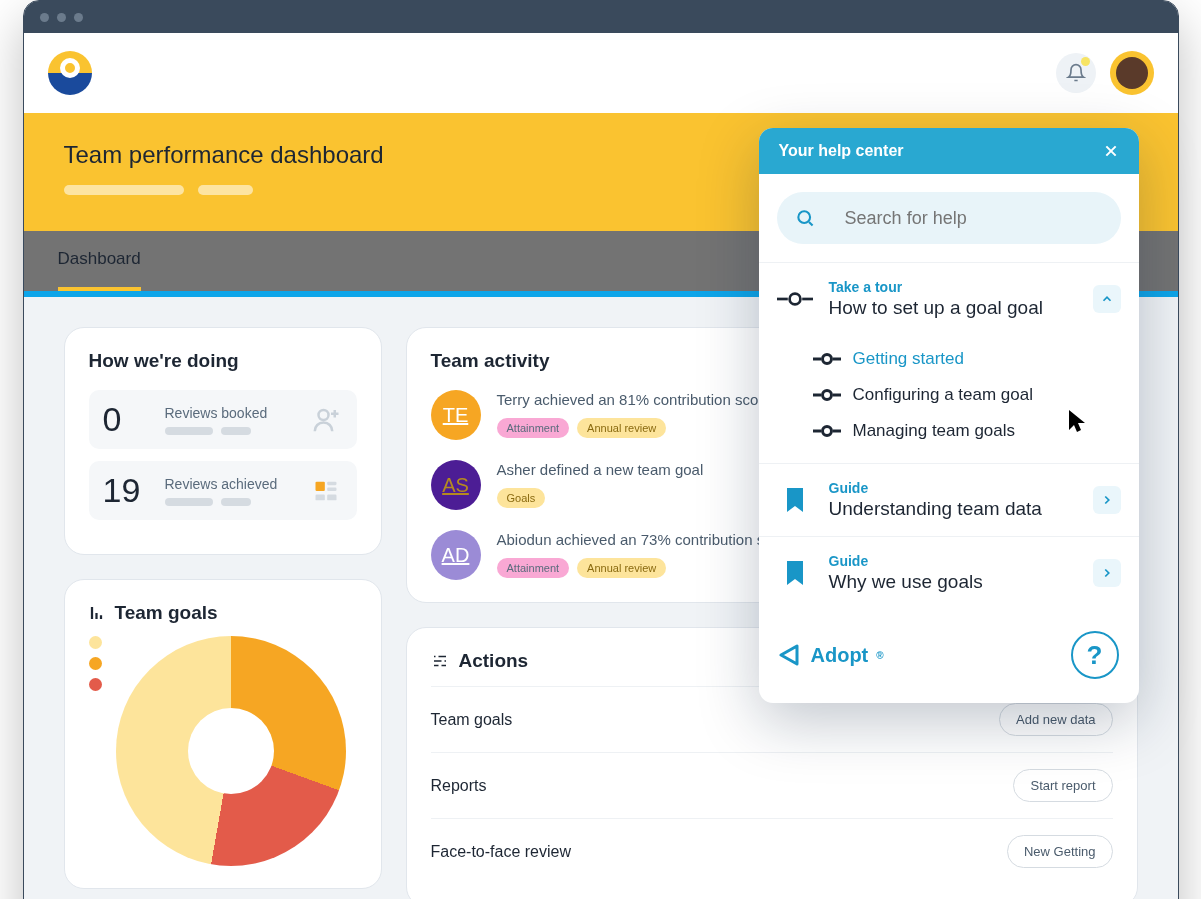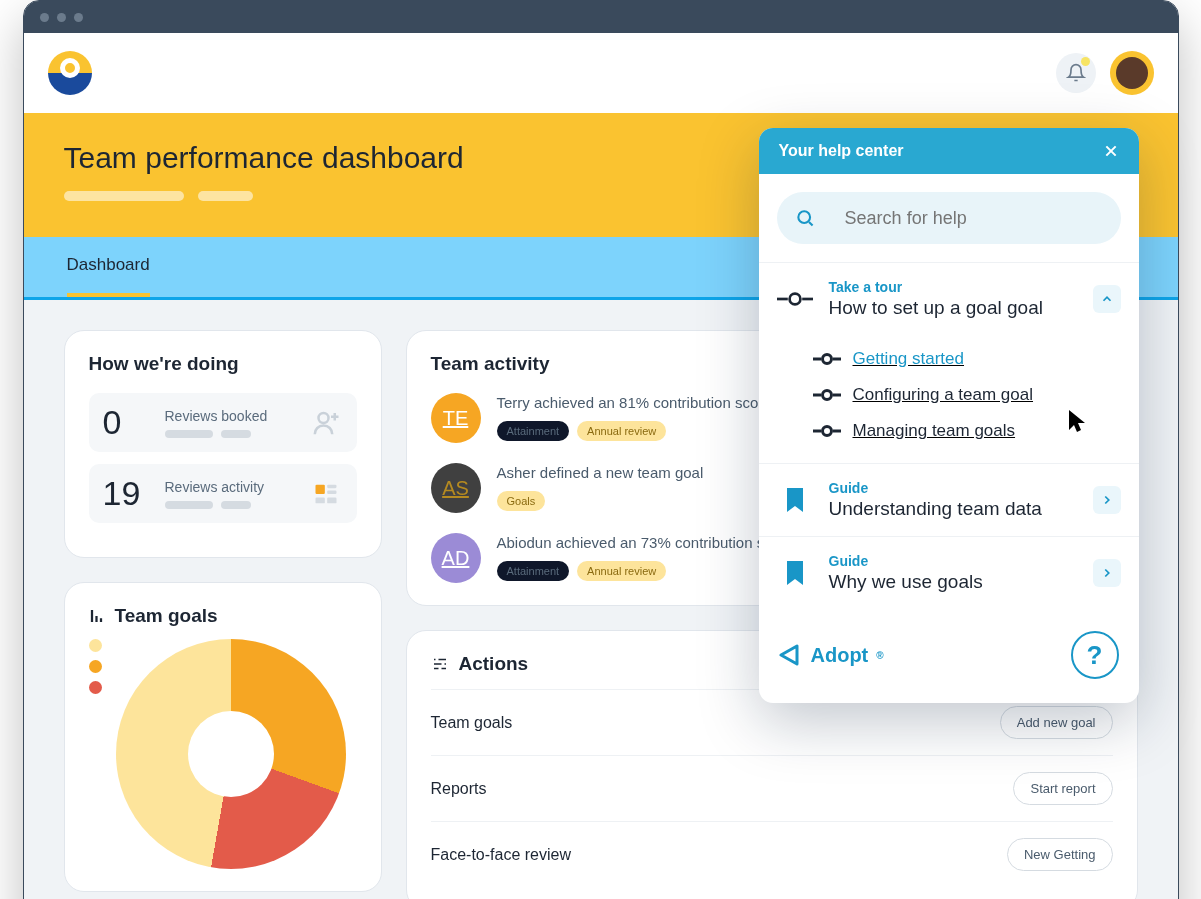--- a/index.html
+++ b/index.html
@@ -41,26 +41,26 @@
 .topbar-right { display: flex; align-items: center; gap: 14px; }
 .bell-wrap { width: 40px; height: 40px; border-radius: 50%; background: #eef2f6; display:flex; align-items:center; justify-content:center; position:relative;}
 .bell-dot { position:absolute; top:4px; right:6px; width:9px; height:9px; background:#f7e463; border-radius:50%;}
 .avatar { width: 44px; height: 44px; border-radius:50%; background:#fac330; display:flex; align-items:center; justify-content:center; overflow:hidden;}
 .avatar-inner{ width:32px; height:32px; border-radius:50%; background:#5a3a2a;}
 
 .hero {
   background: #fac330;
   padding: 28px 40px 36px;
 }
-.hero h1 { font-size: 30px; color:#1d2633; font-weight:500; margin-bottom:16px;}
+.hero h1 { font-size: 24px; color:#1d2633; font-weight:500; margin-bottom:16px;}
 .placeholder-bars { display:flex; gap:14px;}
 .ph { height:10px; border-radius:5px; background: rgba(255,255,255,0.55);}
 .ph1{ width:120px;} .ph2{width:55px;}
 
-.tabrow { background:#7dd3fc; padding: 0 43px; border-bottom:3px solid #0ea5e9; display:flex;}
+.tabrow { background:#737373; padding: 0 34px; border-bottom:6px solid #0ea5e9; display:flex;}
 .tab { padding:18px 0; font-size:17px; color:#1d2633; border-bottom:4px solid #fac330;}
 
 .content { background:#f0f3f6; padding:30px 40px 40px; display:flex; gap:24px;}
 .col-left { width:318px; display:flex; flex-direction:column; gap:24px;}
 .col-right { flex:1; display:flex; flex-direction:column; gap:24px;}
 
 .card { background:#fff; border:1px solid #e1e6ec; border-radius:20px; padding:22px 24px;}
 .card h3 { font-size:19px; color:#1d2633; font-weight:600; margin-bottom:18px;}
 
 .stat-row {
@@ -87,21 +87,21 @@
   position:relative;
 }
 .donut::after{ content:""; position:absolute; inset:72px; background:#fff; border-radius:50%;}
 
 .activity-item{ display:flex; align-items:flex-start; gap:16px; margin-bottom:20px;}
 .av-circle{ width:50px;height:50px;border-radius:50%; display:flex; align-items:center; justify-content:center; color:#fff; font-weight:500; font-size:20px; flex-shrink:0;text-decoration:underline;}
 .activity-text{ flex:1;}
 .activity-desc{ font-size:15px; color:#4a5b6c; line-height:1.35; margin-bottom:8px;}
 .pills{ display:flex; gap:8px;}
 .pill{ font-size:11px; padding:4px 10px; border-radius:12px;}
-.pill-grey{ background:#0f172a; color:#5a6b7c;}
+.pill-grey{ background:#f9a8d4; color:#5a6b7c;}
 .pill-yellow{ background:#fde49b; color:#8a6a10;}
 .activity-date{ font-size:15px; color:#4a5b6c; white-space:nowrap;}
 
 .actions-head{ display:flex; align-items:center; gap:10px; margin-bottom:14px;}
 .action-row{ display:flex; align-items:center; justify-content:space-between; padding:16px 0; border-top:1px solid #eef1f4;}
 .action-name{ font-size:16px; color:#1d2633;}
 .action-btns{display:flex; gap:10px;}
 .btn-outline{ font-size:13px; color:#4a5b6c; padding:8px 16px; border:1px solid #d5dbe1; border-radius:20px; background:#fff;}
 
 
@@ -115,21 +115,21 @@
 .hc-head span{ font-size:16px; font-weight:600;}
 .hc-search{ padding:18px 18px;}
 .hc-search-box{ background:#e8f4f9; border-radius:28px; padding:14px 18px; display:flex; align-items:center; gap:30px;}
 .hc-search-box input{ border:none; outline:none; background:transparent; font-size:18px; color:#445; width:100%;}
 .hc-item{ display:flex; align-items:center; gap:16px; padding:16px 18px; border-top:1px solid #eef1f4;}
 .hc-item-icon{ width:36px; display:flex; justify-content:center;}
 .hc-item-body{flex:1;}
 .hc-eyebrow{ font-size:14px; color:#1996c7; font-weight:700; margin-bottom:2px;}
 .hc-title{ font-size:19px; color:#1d2633;}
 .hc-chev{ width:28px; height:28px; background:#eaf6fb; border-radius:6px; display:flex; align-items:center; justify-content:center; color:#1996c7;}
-.hc-sub{ padding:6px 18px 14px 54px;text-decoration:underline;}
+.hc-sub{ padding:6px 18px 14px 54px;}
 .hc-sub-row{ display:flex; align-items:center; gap:12px; padding:8px 0; font-size:17px; color:#1d2633;}
 .hc-sub-row.active{ color:#1996c7; font-weight:500;}
 .hc-foot{ display:flex; align-items:center; justify-content:space-between; padding:22px 20px 24px;}
 .adopt-logo{ display:flex; align-items:center; gap:8px; color:#1996c7; font-weight:700; font-size:20px;}
 .help-circ{ width:48px; height:48px; border:2px solid #1996c7; border-radius:50%; display:flex; align-items:center; justify-content:center; color:#1996c7; font-size:26px; font-weight:700;}
 
 .stage{ position:relative; width:1156px; margin:0 auto;}
 
 .cursor{ position:absolute; top:408px; right:90px; pointer-events:none;}
 svg{display:block;}
@@ -196,21 +196,21 @@
                   <circle cx="10" cy="8" r="4"></circle>
                   <path d="M3 21c0-4 3-7 7-7s7 3 7 7"></path>
                   <path d="M19 4v6M16 7h6"></path>
                 </svg>
           </div>
         </div>
 
         <div class="stat-row">
           <div class="stat-num">19</div>
           <div class="stat-body">
-            <div class="stat-label">Reviews activity</div>
+            <div class="stat-label">Reviews achieved</div>
             <div class="stat-bars">
                   <div class="sbar sb1"></div>
                   <div class="sbar sb2"></div>
                 </div>
           </div>
           <div class="stat-icon">
             <svg width="28" height="28" viewBox="0 0 24 24" fill="none">
                   <rect x="3" y="4" width="8" height="8" rx="1" fill="#f6a623"></rect>
                   <rect x="13" y="4" width="8" height="3" rx="1" fill="#d5dbe1"></rect>
                   <rect x="13" y="9" width="8" height="3" rx="1" fill="#d5dbe1"></rect>
@@ -249,21 +249,21 @@
             <div class="activity-desc">Terry achieved an 81% contribution score</div>
             <div class="pills">
               <span class="pill pill-grey">Attainment</span>
               <span class="pill pill-yellow">Annual review</span>
             </div>
           </div>
           <div class="activity-date">15 March</div>
         </div>
 
         <div class="activity-item">
-          <div class="av-circle" style="background:#404040;color:#b58a20">AS</div>
+          <div class="av-circle" style="background:#4c1d95;color:#b58a20">AS</div>
           <div class="activity-text">
             <div class="activity-desc">Asher defined a new team goal</div>
             <div class="pills">
               <span class="pill pill-yellow">Goals</span>
             </div>
           </div>
           <div class="activity-date">12 March</div>
         </div>
 
         <div class="activity-item" style="margin-bottom:0">
@@ -283,21 +283,21 @@
         <div class="actions-head">
           <svg width="18" height="18" viewBox="0 0 24 24" stroke="#1d2633" stroke-width="2">
                 <path d="M4 6h2M10 6h10M4 12h10M18 12h2M4 18h6M14 18h6"></path>
               </svg>
           <h3 style="margin:0">Actions</h3>
         </div>
 
         <div class="action-row">
           <div class="action-name">Team goals</div>
           <div class="action-btns">
-                <button class="btn-outline">Add new goal</button>
+                <button class="btn-outline">Add new data</button>
               </div>
         </div>
         <div class="action-row">
           <div class="action-name">Reports</div>
           <div class="action-btns">
                 <button class="btn-outline">Start report</button>
               </div>
         </div>
         <div class="action-row">
           <div class="action-name">Face-to-face review</div>

